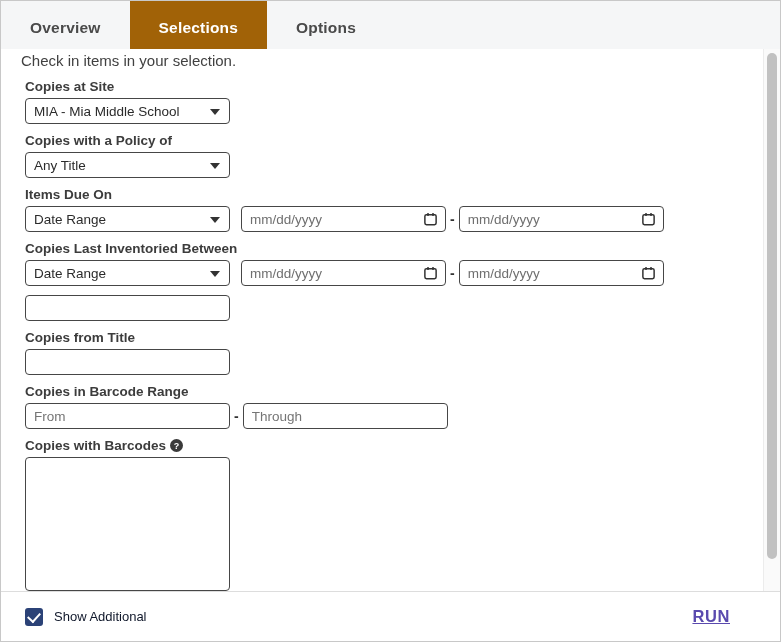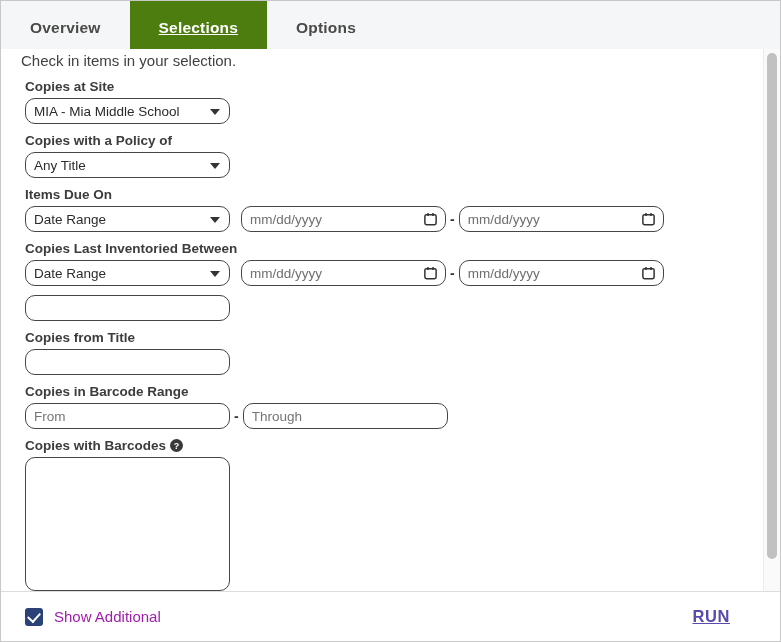--- a/index.html
+++ b/index.html
@@ -27,23 +27,22 @@
   .tab {
     display:flex; align-items:center; justify-content:center;
     padding:0 29px;
     font-size:15.5px;
     font-weight:600;
     color:#4a4a4a;
     cursor:pointer;
     letter-spacing:.2px;
   }
   .tab.active {
-    background:#4d7c0f;
+    background:#a16207;
     color:#ffffff;
-    text-decoration:underline;
   }
   
   .content {
     position:absolute;
     top:48px; left:0; right:0; bottom:50px;
     background:#fff;
     overflow:hidden;
     padding:3px 0 0 20px;
   }
   .intro {
@@ -60,21 +59,21 @@
   }
   .row {
     display:flex;
     align-items:center;
     margin:0 0 9px 4px;
   }
   .ctrl {
     height:26px;
     width:205px;
     border:1.5px solid #464646;
-    border-radius:10px;
+    border-radius:4px;
     background:#fff;
     font-family:"Liberation Sans", sans-serif;
     font-size:13.5px;
     color:#2b2b2b;
     padding:0 8px;
     outline:none;
   }
   
   .select {
     position:relative;
@@ -171,22 +170,22 @@
     content:"";
     position:absolute;
     left:4.5px; top:2px;
     width:6px; height:10px;
     border:solid #fff;
     border-width:0 2.2px 2.2px 0;
     transform:rotate(42deg);
   }
   .checkbox-label {
     margin-left:11px;
-    font-size:15px;
-    color:#a21caf;
+    font-size:13px;
+    color:#0f172a;
   }
   .run-button {
     margin-left:auto;
     font-size:16.5px;
     font-weight:600;
     letter-spacing:.6px;
     color:#5a4aae;
     cursor:pointer;
     padding:6px 2px;
     text-decoration:underline;

